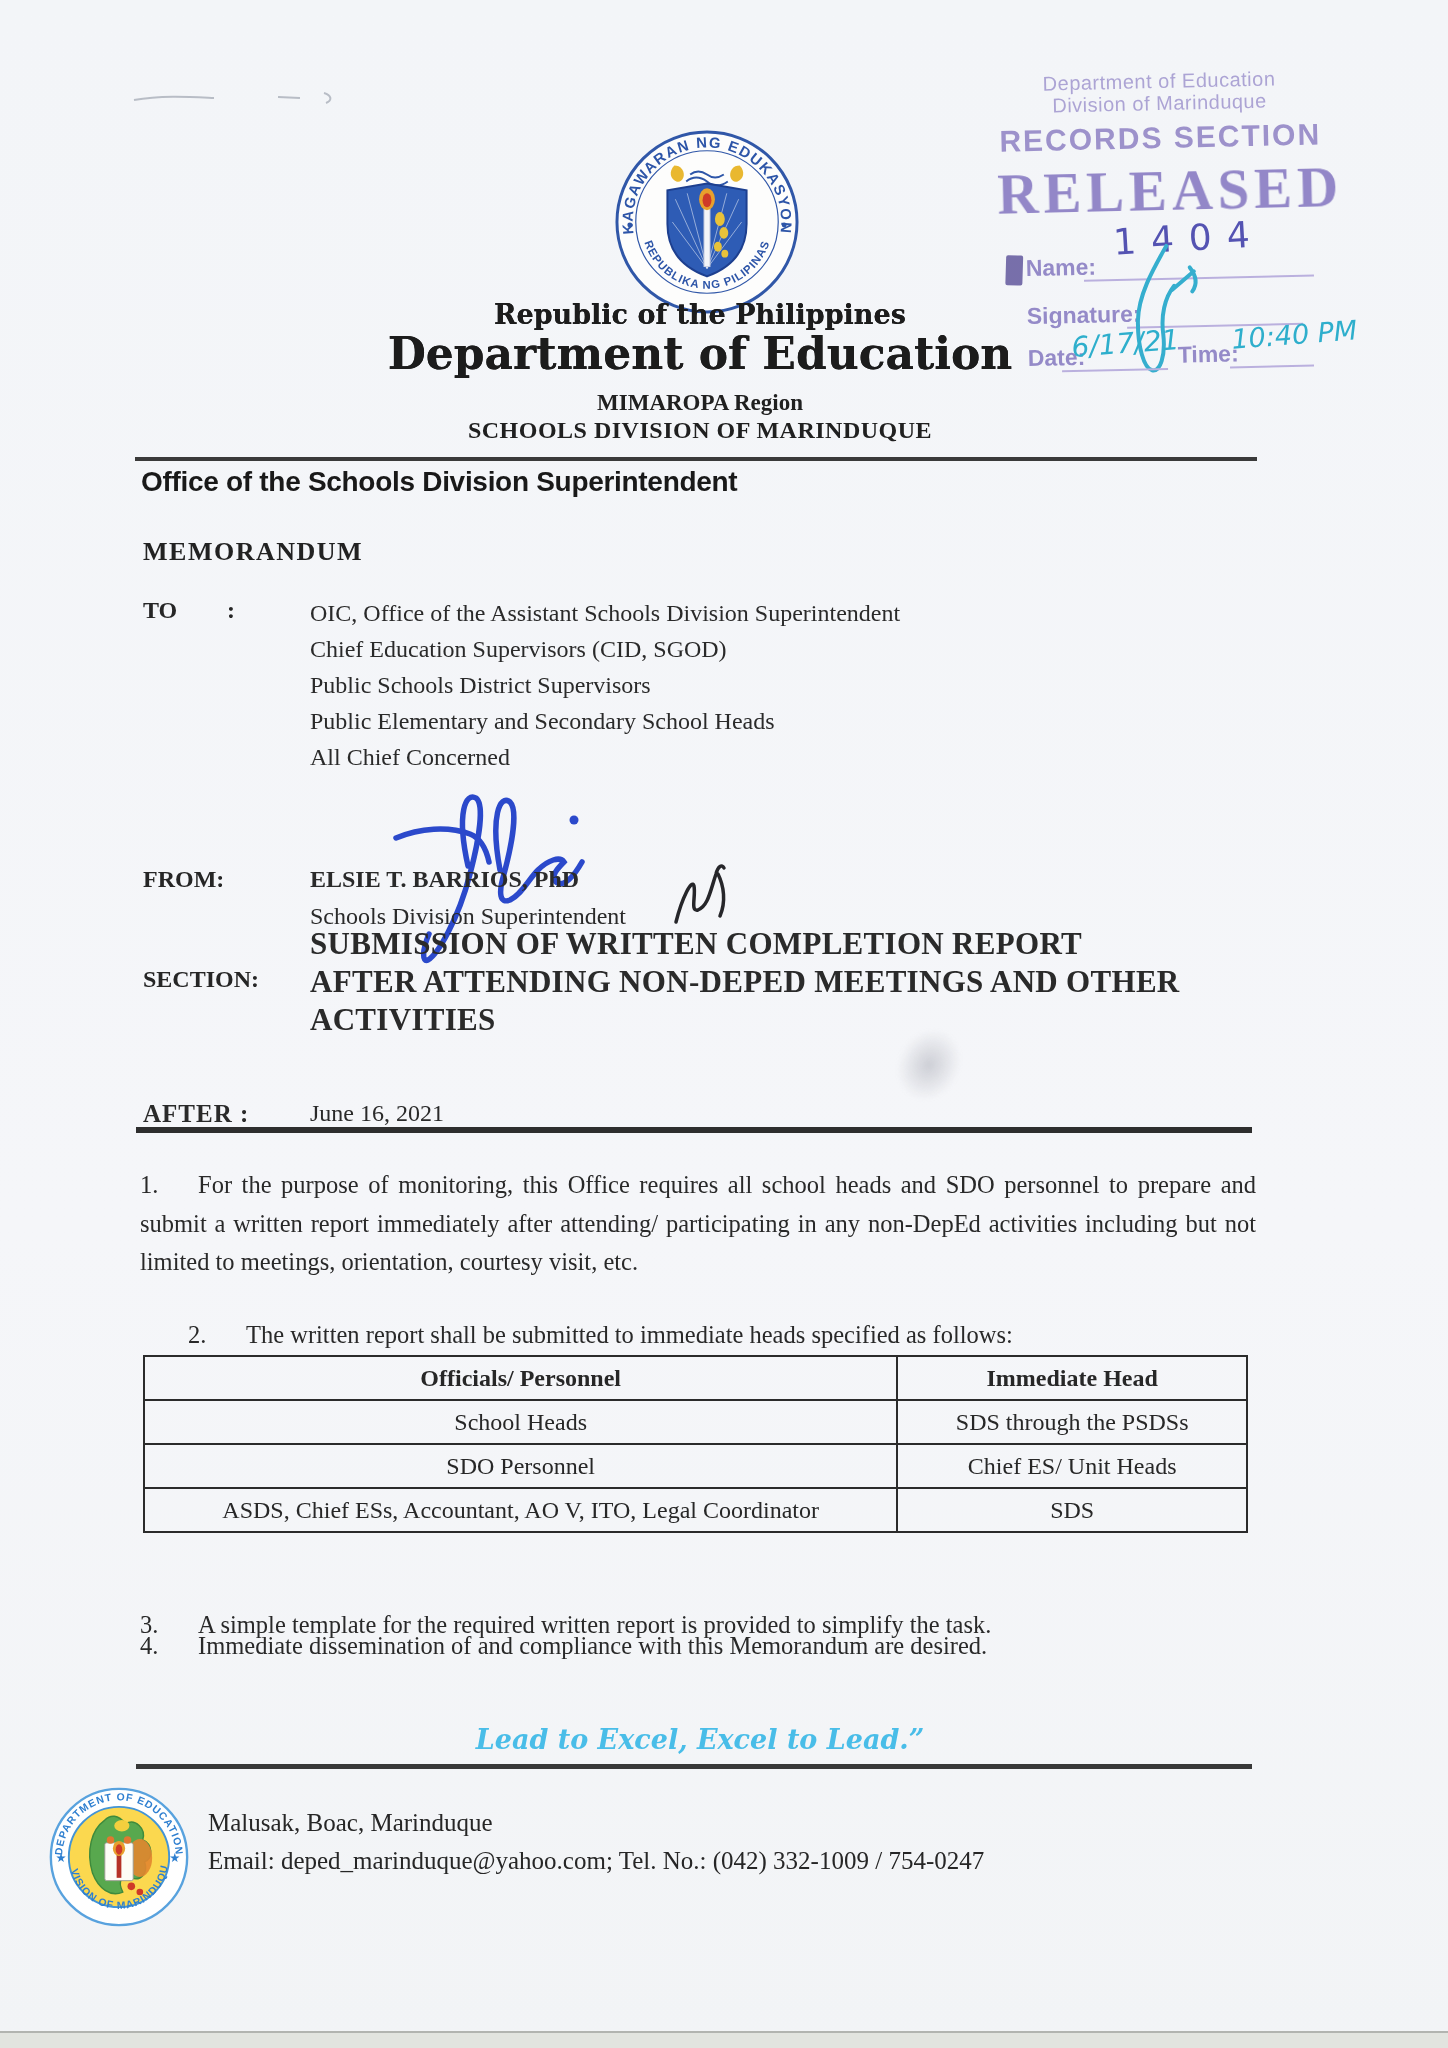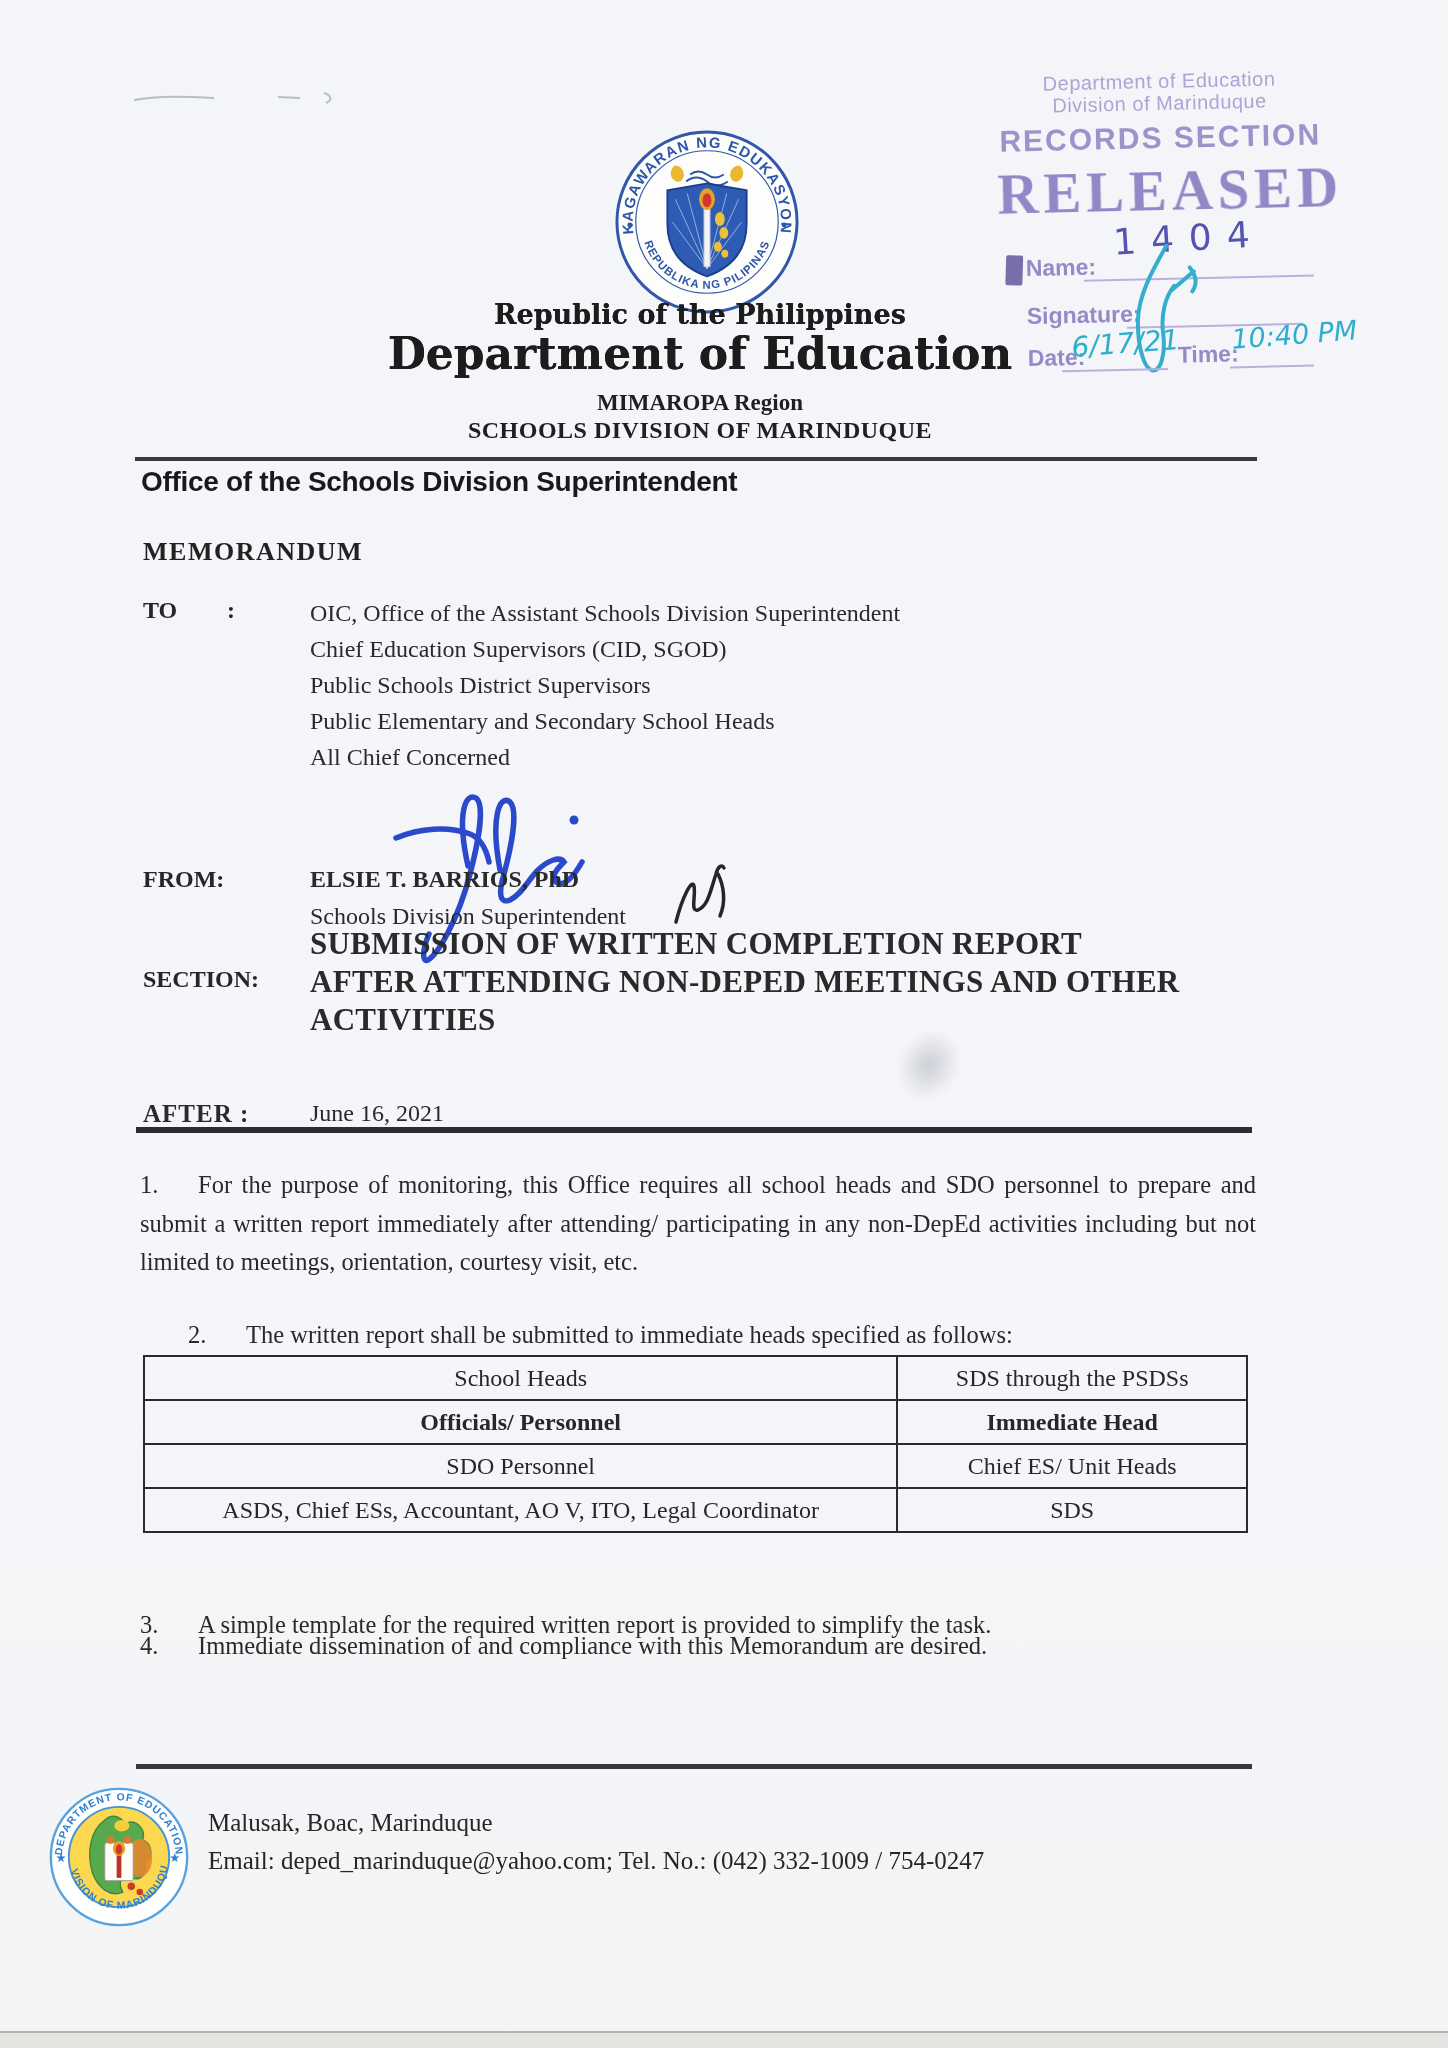--- a/index.html
+++ b/index.html
@@ -215,26 +215,26 @@
   <p class="para p1">
     <span class="num">1.</span><span>For the purpose of monitoring, this Office requires all school heads and SDO personnel to prepare and submit a written report immediately after attending/ participating in any non-DepEd activities including but not limited to meetings, orientation, courtesy visit, etc.</span>
   </p>
   <p class="para p2">
     <span class="num">2.</span><span>The written report shall be submitted to immediate heads specified as follows:</span>
   </p>
 
   <table class="submission">
     <tbody>
         <tr>
+      <th class="col-1">Officials/ Personnel</th>
+      <th class="col-2">Immediate Head</th>
+    </tr>
+    <tr>
       <td>School Heads</td>
       <td>SDS through the PSDSs</td>
-    </tr>
-    <tr>
-      <th class="col-1">Officials/ Personnel</th>
-      <th class="col-2">Immediate Head</th>
     </tr>
     <tr>
       <td>SDO Personnel</td>
       <td>Chief ES/ Unit Heads</td>
     </tr>
     <tr>
       <td>ASDS, Chief ESs, Accountant, AO V, ITO, Legal Coordinator</td>
       <td>SDS</td>
     </tr>
   </tbody>
@@ -242,20 +242,21 @@
 
   <p class="para p3">
     <span class="num">3.</span><span>A simple template for the required written report is provided to simplify the task.</span>
   </p>
   <p class="para p4">
     <span class="num">4.</span><span>Immediate dissemination of and compliance with this Memorandum are desired.</span>
   </p>
 
   <div class="abs smudge"></div>
 
+  <div class="abs tagline tag2">Lead to Excel, Excel to Lead.”</div>
 
   <div class="abs rule rule-footer"></div>
 
   <svg class="abs" style="left:48px;top:1786px;" width="142" height="142" viewBox="0 0 150 150">
     <circle cx="75" cy="75" r="72" fill="#ffffff" stroke="#58a2de" stroke-width="2.5"></circle>
     <circle cx="75" cy="75" r="53" fill="#fbd84f" stroke="#4394d6" stroke-width="2"></circle>
     <defs>
       <path id="flTop" d="M 16,86 A 60,60 0 1 1 134,86" fill="none"></path>
       <path id="flBot" d="M 24,88 A 52,52 0 0 0 126,88" fill="none"></path>
     </defs>

